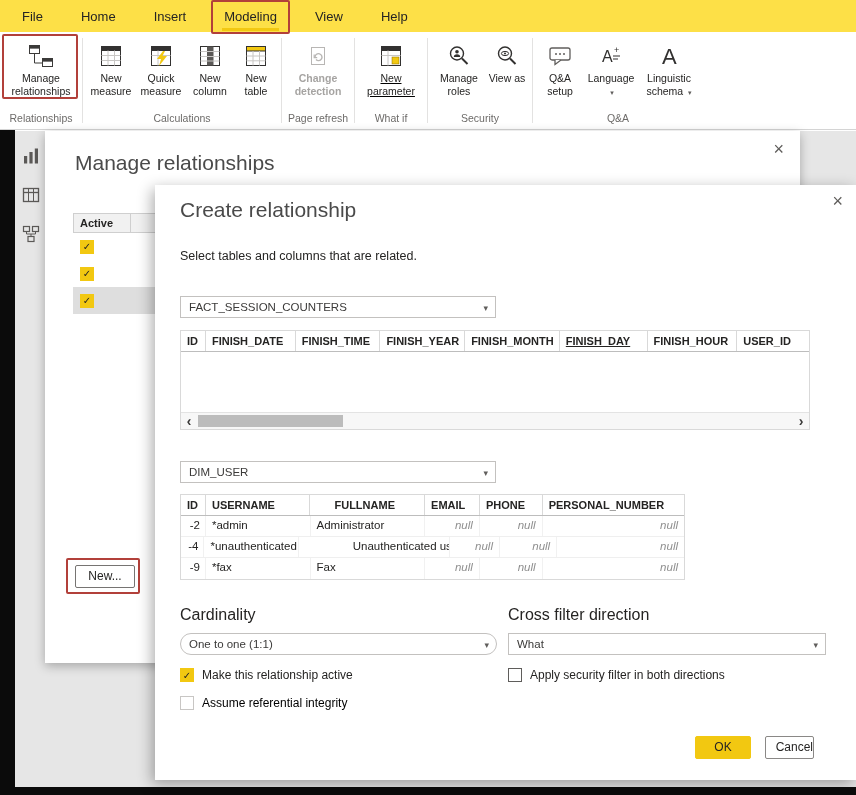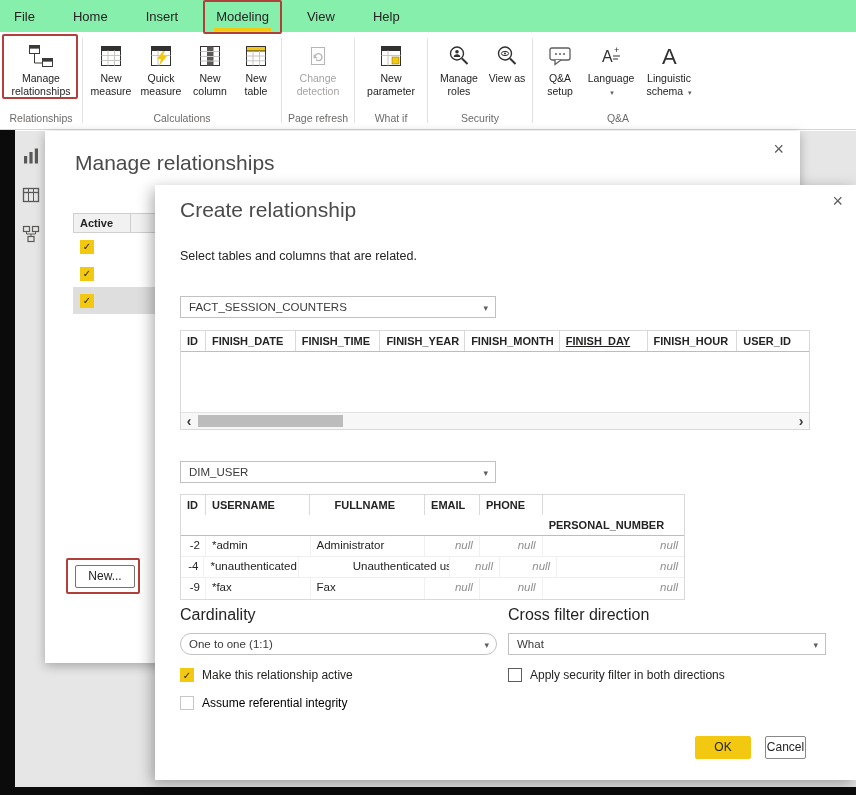--- a/index.html
+++ b/index.html
@@ -1,36 +1,36 @@
 <!DOCTYPE html>
 <html style="--accent: #F2C811; --annot: #B2403A;"><head>
 <meta charset="utf-8">
 <style>
   :root{ --accent:#F2C811; --annot:#B2403A; }
   *{ margin:0; padding:0; box-sizing:border-box; }
   body{ font-family:"Liberation Sans","DejaVu Sans",sans-serif; background:#fff; }
   #app{ position:relative; width:856px; height:795px; overflow:hidden; background:#fff; }
 
   
-  .tabbar{ position:absolute; top:0; left:0; right:0; height:32px; background:#86efac;
-           display:flex; align-items:center; gap:34px; padding-left:12px; }
+  .tabbar{ position:absolute; top:0; left:0; right:0; height:32px; background:#fde047;
+           display:flex; align-items:center; gap:34px; padding-left:20px; }
   .tab{ position:relative; font-size:13px; color:#252423; padding:6px 2px; cursor:default; }
   .tab-active::after{ content:""; position:absolute; left:0; right:0; bottom:-1px; height:3px; background:var(--accent); }
 
   
   .ribbon{ position:absolute; top:32px; left:0; right:0; height:98px; background:#fff;
            border-bottom:1px solid #d4d4d4; display:flex; }
   .rgroup{ display:flex; flex-direction:column; position:relative; }
   .rgroup-buttons{ flex:1; display:flex; align-items:flex-start; justify-content:center; padding-top:5px; }
   .rgroup-label{ height:17px; font-size:10.5px; color:#6d6b69; text-align:center; line-height:13px; white-space:nowrap; padding:0 6px; }
   .rdivider{ width:1px; background:#e3e2e1; margin:6px 0; }
   .rbtn{ position:relative; display:flex; flex-direction:column; align-items:center; padding-top:3px; }
   .rbtn .ric{ height:32px; display:flex; align-items:center; justify-content:center; }
   .rbtn .rlbl{ font-size:10.5px; color:#252423; text-align:center; line-height:12.5px; white-space:normal; }
-  .rbtn-disabled .rlbl{ color:#a6a4a2; }
+  .rbtn-disabled .rlbl{ color:#a6a4a2;font-weight:bold; }
   .chev{ font-size:7px; color:#605e5c; margin-left:2px; }
 
   
   .left-rail{ position:absolute; left:0; top:130px; bottom:0; width:15px; background:#0b0b0b; }
   .canvas{ position:absolute; left:15px; top:131px; right:0; bottom:8px; background:#e6e6e6; }
   .bottom-bar{ position:absolute; left:0; right:0; bottom:0; height:8px; background:#0b0b0b; }
   .side-icons{ position:absolute; left:21px; top:148px; display:flex; flex-direction:column; gap:19px; z-index:5; }
   .side-ic{ width:20px; height:20px; display:flex; align-items:center; justify-content:center; }
 
   
@@ -79,21 +79,21 @@
   .t2-row:last-child{ border-bottom:none; }
   .t2-cell{ font-size:11.5px; color:#252423; padding:3px 6px 0 6px; border-right:1px solid #f1f1f1;
             white-space:nowrap; overflow:hidden; }
   .cell-num{ text-align:right; padding-right:5px; }
   .cell-null{ text-align:right; font-style:italic; color:#8f8f8f; }
 
   .field-label{ position:absolute; font-size:16px; color:#252423; }
   .cbline{ position:absolute; display:flex; align-items:center; gap:8px; font-size:12px; color:#252423; }
   .cb-dis-label{ color:#000000; }
   .btn-ok{ left:540px; top:551px; width:56px; background:var(--accent); border:1px solid var(--accent); color:#252423; }
-  .btn-cancel{ left:610px; top:551px; width:41px; background:#fff; border:1px solid #8a8886; color:#252423; }
+  .btn-cancel{ left:610px; top:551px; width:49px; background:#fff; border:1px solid #8a8886; color:#252423;text-align:right; }
 
   
   .annot{ position:absolute; border:2px solid var(--annot); border-radius:2px; z-index:60; pointer-events:none; }
 </style>
 </head>
 <body>
 
 <div id="app">
 
   <div class="tabbar">
@@ -199,21 +199,21 @@
           </span>
           <span class="rlbl">Change detection</span>
         </div>
       </div>
       <div class="rgroup-label">Page refresh</div>
     </div>
     <div class="rdivider"></div>
 
     <div class="rgroup" style="width:72px;">
       <div class="rgroup-buttons">
-        <div class="rbtn" style="width:60px;">
+        <div class="rbtn" style="width:60px;text-decoration:underline;">
           <span class="ric">
             <svg width="22" height="22" viewBox="0 0 22 22">
               <rect x="1.5" y="1.5" width="19" height="19" fill="#fff" stroke="#323130"></rect>
               <rect x="1.5" y="1.5" width="19" height="4" fill="#323130" stroke="#323130"></rect>
               <line x1="1.5" y1="10.5" x2="20.5" y2="10.5" stroke="#c8c6c4"></line>
               <line x1="8" y1="5.5" x2="8" y2="20.5" stroke="#c8c6c4"></line>
               <rect x="12" y="12" width="7" height="7" fill="#F2C811" stroke="#8a6d00" stroke-width="0.5"></rect>
             </svg>
           </span>
           <span class="rlbl">New parameter</span>
@@ -397,21 +397,21 @@
     <div class="gridtable t2" style="left:25px; top:309px; width:505px;">
       <div class="grid-header">
         <div class="gh-cell" style="width:25px;">
           <span>ID</span>
           <span class="annot" style="top:-5px; left:-5px; right:-3px; bottom:-7px;"></span>
         </div>
         <div class="gh-cell" style="width:105px;">USERNAME</div>
         <div class="gh-cell" style="width:115px;padding-left:24px;">FULLNAME</div>
         <div class="gh-cell" style="width:55px;">EMAIL</div>
         <div class="gh-cell" style="width:63px;">PHONE</div>
-        <div class="gh-cell" style="width:142px; border-right:none;margin-top:20px;">PERSONAL_NUMBER</div>
+        <div class="gh-cell" style="width:142px; border-right:none;">PERSONAL_NUMBER</div>
       </div>
       <div class="t2-row">
         <div class="t2-cell cell-num" style="width:25px;">-2</div>
         <div class="t2-cell" style="width:105px;">*admin</div>
         <div class="t2-cell" style="width:115px;">Administrator</div>
         <div class="t2-cell cell-null" style="width:55px;">null</div>
         <div class="t2-cell cell-null" style="width:63px;">null</div>
         <div class="t2-cell cell-null" style="width:142px; border-right:none;">null</div>
       </div>
       <div class="t2-row">

